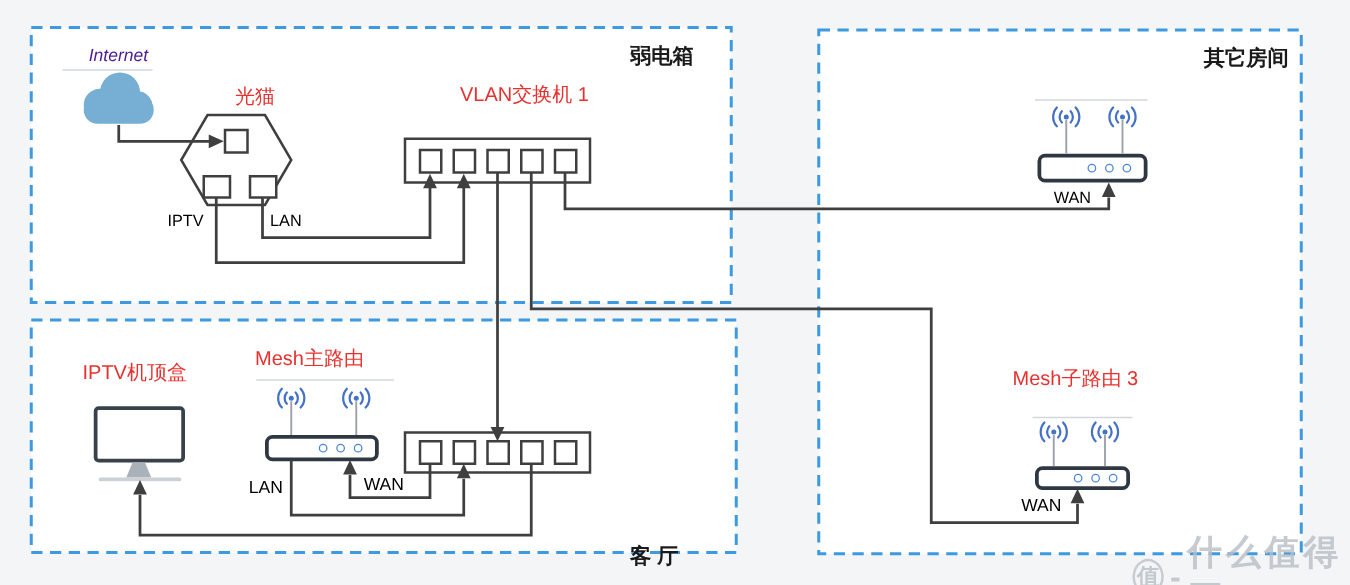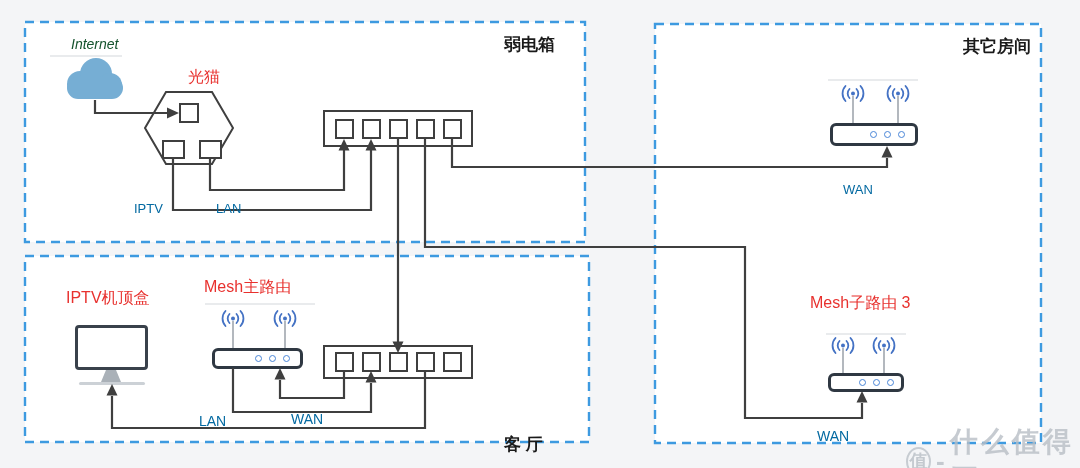--- a/index.html
+++ b/index.html
@@ -5,22 +5,22 @@
   html,body{margin:0;padding:0;background:#f4f5f7;}
   body{font-family:"Liberation Sans", sans-serif;}
   #stage{position:relative;width:1080px;height:468px;background:#f4f5f7;overflow:hidden;}
   svg.layer{position:absolute;left:0;top:0;width:1080px;height:468px;}
   #base-layer{z-index:0;}
   #wire-layer{z-index:2;pointer-events:none;}
   .node{position:absolute;z-index:1;box-sizing:border-box;}
   .lbl{position:absolute;z-index:3;white-space:nowrap;}
   .lbl-red{color:#e8312e;font-size:16px;}
   .lbl-region{color:#1a1a1a;font-size:17px;font-weight:700;}
-  .lbl-port{color:#0369a1;font-size:13px;margin-top:32px;}
-  .lbl-internet{color:#14532d;font-size:14px;font-style:italic;}
+  .lbl-port{color:#000000;font-size:13px;}
+  .lbl-internet{color:#4c1d95;font-size:14px;font-style:italic;}
   .switch{display:flex;align-items:center;gap:8px;padding-left:10px;
           border:2.2px solid #3f3f3f;background:#fff;}
   .port{width:19px;height:20px;border:2.2px solid #3f3f3f;background:#fff;box-sizing:border-box;flex:0 0 auto;}
   .router{border:3.5px solid #2f3842;border-radius:6px;background:#fff;
           display:flex;align-items:center;justify-content:flex-end;gap:7px;padding-right:10px;}
   .led{width:7px;height:7px;border:1.7px solid #4a86d8;border-radius:50%;background:#fff;box-sizing:border-box;flex:0 0 auto;}
   .antenna{position:absolute;z-index:1;width:26px;}
   .monitor{border:3px solid #39414b;border-radius:4px;background:#fff;}
   .stand{position:absolute;z-index:1;width:10px;height:0;border-bottom:12px solid #aab1b8;
          border-left:5px solid transparent;border-right:5px solid transparent;}
@@ -196,20 +196,21 @@
       <polygon points="887,146 881.5,157.5 892.5,157.5"></polygon>
       <polygon points="862,391 856.5,402.5 867.5,402.5"></polygon>
       <polygon points="280,368 274.5,379.5 285.5,379.5"></polygon>
       <polygon points="371,371 365.5,382.5 376.5,382.5"></polygon>
       <polygon points="112,384 106.5,395.5 117.5,395.5"></polygon>
     </g>
   </svg>
 
   <div class="lbl lbl-internet" style="left:71px;top:36px">Internet</div>
   <div class="lbl lbl-red" style="left:188px;top:67px">光猫</div>
+  <div class="lbl lbl-red" style="left:368px;top:66px">VLAN交换机 1</div>
   <div class="lbl lbl-region" style="left:504px;top:33px">弱电箱</div>
   <div class="lbl lbl-port" style="left:134px;top:169px">IPTV</div>
   <div class="lbl lbl-port" style="left:216px;top:169px">LAN</div>
 
   <div class="lbl lbl-region" style="left:963px;top:35px">其它房间</div>
   <div class="lbl lbl-port" style="left:843px;top:150px">WAN</div>
 
   <div class="lbl lbl-red" style="left:66px;top:288px">IPTV机顶盒</div>
   <div class="lbl lbl-red" style="left:204px;top:277px">Mesh主路由</div>
   <div class="lbl lbl-port" style="left:199px;top:381px;font-size:14px">LAN</div>

